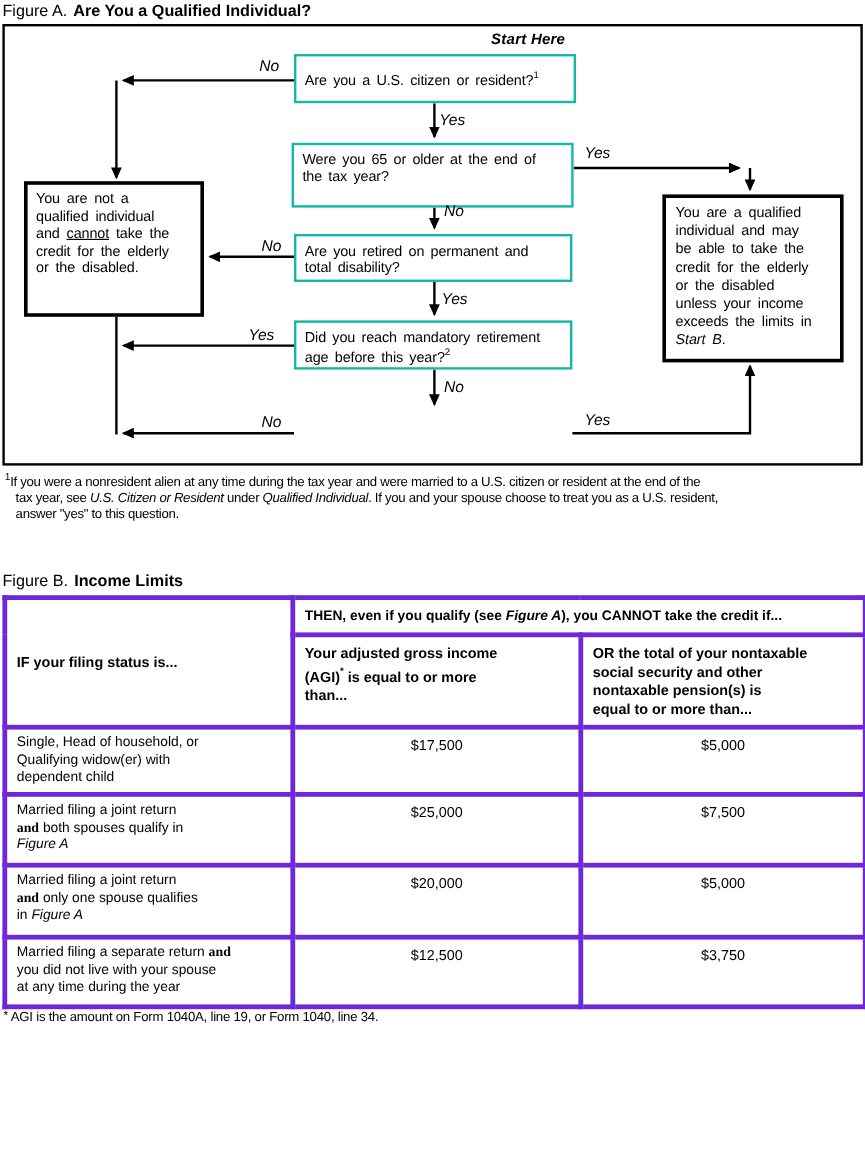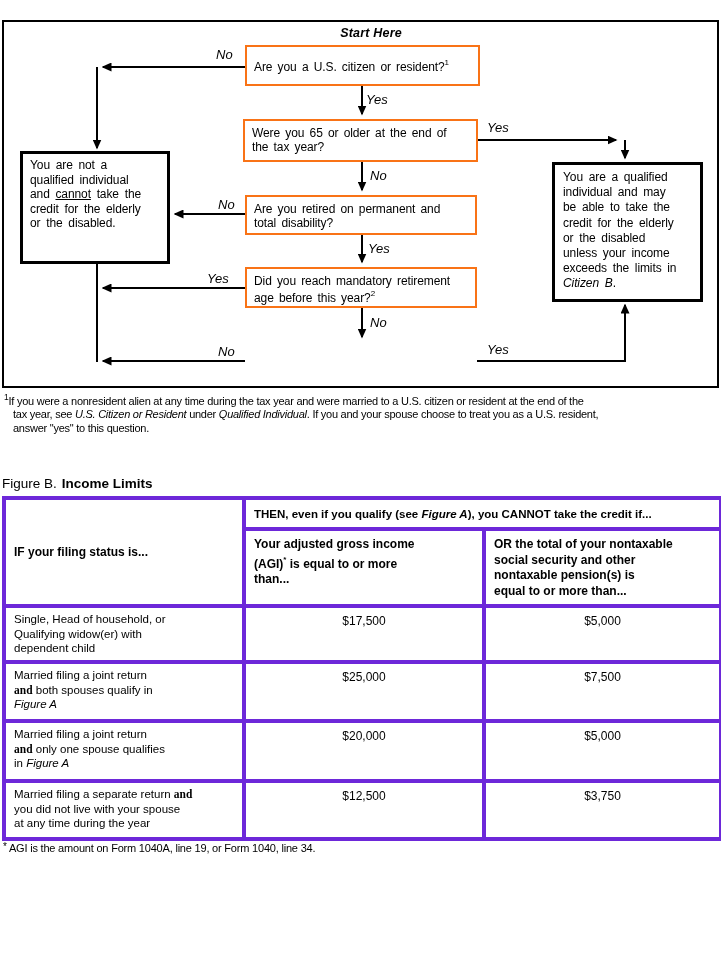--- a/index.html
+++ b/index.html
@@ -10,24 +10,24 @@
   .fig-title{position:absolute;left:2px;font-size:13.5px;white-space:nowrap;}
   .fig-label{font-weight:normal;margin-right:5px;}
   .fig-name{font-weight:bold;}
 
   
   .flow{position:absolute;left:2px;top:20px;width:717px;height:368px;
         border:2px solid #000;box-sizing:border-box;}
   .connectors{position:absolute;left:0;top:0;}
   .connectors line,.connectors polyline{stroke:#000;stroke-width:2;fill:none;}
 
-  .start-here{position:absolute;left:267px;top:4px;width:200px;text-align:center;
+  .start-here{position:absolute;left:267px;top:4px;width:200px;text-align:right;
               font-weight:bold;font-style:italic;font-size:12.5px;letter-spacing:.2px;}
 
-  .qbox{position:absolute;box-sizing:border-box;border:2px solid #f97316;background:#fff;
+  .qbox{position:absolute;box-sizing:border-box;border:2px solid #14b8a6;background:#fff;
         font-size:12px;line-height:14px;padding:5px 7px 0 7px;white-space:pre-line;
         word-spacing:2px;letter-spacing:-.1px;text-align:left;}
   .qbox.center{display:flex;align-items:center;padding-top:0;}
   .rbox{position:absolute;box-sizing:border-box;border:3px solid #000;background:#fff;
         font-size:12px;white-space:pre-line;word-spacing:2.5px;letter-spacing:-.1px;}
   .lboxtxt{line-height:14.6px;padding:4px 7px;}
   .rboxtxt{line-height:15.2px;padding:5px 8px;}
 
   .lbl{position:absolute;font-style:italic;font-size:13px;white-space:nowrap;}
   .u{text-decoration:underline;}
@@ -55,20 +55,23 @@
   .bi{font-weight:bold;font-style:italic;}
 
   .agi-fn{position:absolute;left:3px;top:841px;margin:0;font-size:11px;letter-spacing:-.2px;}
   .agi-fn .fnm{font-size:10px;vertical-align:2px;}
 </style>
 </head>
 <body>
 
 <div class="page">
 
+  <div class="fig-title" style="top:1px">
+    <span class="fig-label">Figure A.</span><span class="fig-name">Are You a Qualified Individual?</span>
+  </div>
 
   <div class="flow">
 
     <svg class="connectors" width="713" height="364" viewBox="0 0 713 364">
       <defs>
         <marker id="ah" markerUnits="userSpaceOnUse" markerWidth="10" markerHeight="9" viewBox="0 0 10 9" refX="8.5" refY="4.5" orient="auto">
           <path d="M0,0 L10,4.5 L0,9 z" fill="#000"></path>
         </marker>
       </defs>
       <line x1="241" y1="45" x2="99" y2="45" marker-end="url(#ah)"></line>
@@ -85,21 +88,21 @@
       <line x1="358" y1="286" x2="358" y2="315" marker-end="url(#ah)"></line>
       <polyline points="473,339 621,339 621,283" marker-end="url(#ah)"></polyline>
     </svg>
 
     <div class="start-here">Start Here</div>
 
     <div class="qbox center" style="left:241px;top:23px;width:235px;height:41px">
       <span><span>Are you a U.S. citizen or resident?</span><sup class="bsup">1</sup></span>
     </div>
 
-    <div class="qbox" style="left:239px;top:97px;width:235px;height:43px"><span>Were you 65 or older at the end of
+    <div class="qbox" style="left:239px;top:97px;width:235px;height:54px"><span>Were you 65 or older at the end of
 the tax year?</span></div>
 
     <div class="qbox" style="left:241px;top:173px;width:232px;height:40px"><span>Are you retired on permanent and
 total disability?</span></div>
 
     <div class="qbox" style="left:241px;top:245px;width:232px;height:41px"><span>Did you reach mandatory retirement
 age before this year?</span><sup class="bsup">2</sup></div>
 
 
     <div class="rbox lboxtxt" style="left:16px;top:129px;width:150px;height:113px"><span>You are not a
@@ -108,21 +111,21 @@
 credit for the elderly
 or the disabled.</span></div>
 
     <div class="rbox rboxtxt" style="left:548px;top:140px;width:151px;height:140px"><span>You are a qualified
 individual and may
 be able to take the
 credit for the elderly
 or the disabled
 unless your income
 exceeds the limits in
-</span><span class="it">Citizen B</span><span>.</span></div>
+</span><span class="it">Start B</span><span>.</span></div>
 
     <div class="lbl" style="left:212px;top:25px">No</div>
     <div class="lbl" style="left:362px;top:70px">Yes</div>
     <div class="lbl" style="left:483px;top:98px">Yes</div>
     <div class="lbl" style="left:366px;top:146px">No</div>
     <div class="lbl" style="left:214px;top:175px">No</div>
     <div class="lbl" style="left:364px;top:219px">Yes</div>
     <div class="lbl" style="left:203px;top:249px">Yes</div>
     <div class="lbl" style="left:366px;top:293px">No</div>
     <div class="lbl" style="left:214px;top:322px">No</div>

